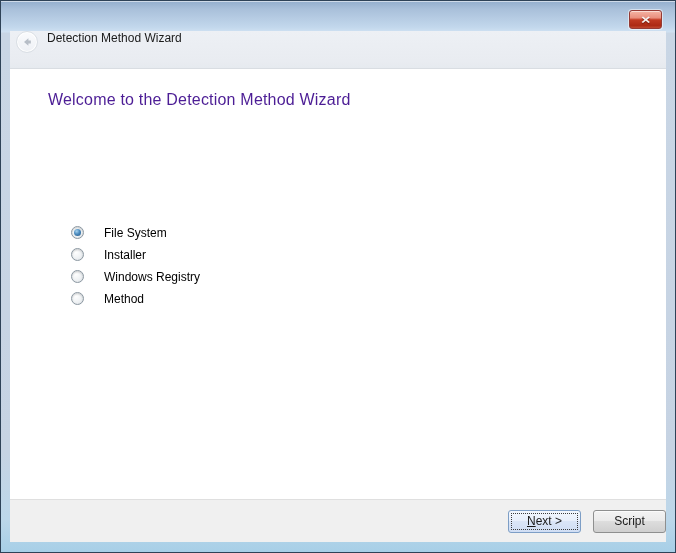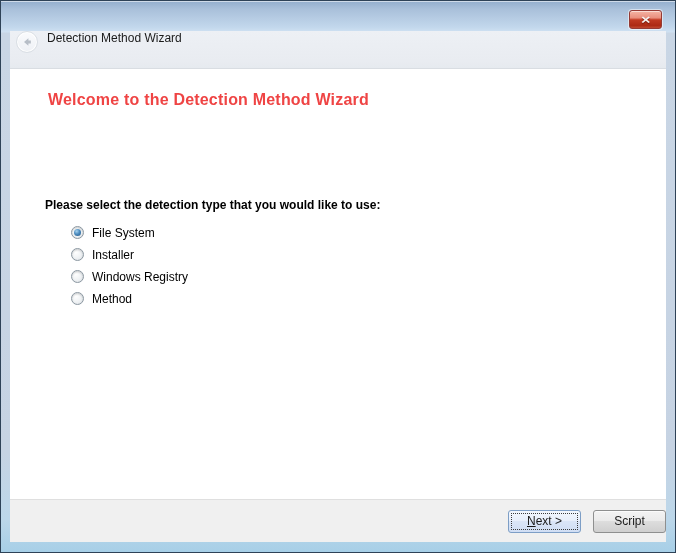--- a/index.html
+++ b/index.html
@@ -67,21 +67,21 @@
   .back-btn svg { display: block; }
   .header-title {
     margin-left: 9px;
     font-size: 12px; color: #1b1b1b;
   }
 
   
   .content { position: relative; flex: 1 1 auto; background: #fff; overflow: hidden; }
   .page-title {
     position: absolute; left: 38px; top: 22px; margin: 0;
-    font-size: 16px; font-weight: bold; color: #ef4444;
+    font-size: 16px; font-weight: normal; color: #4c1d95;
     letter-spacing: .2px;
   }
   .desc {
     position: absolute; left: 38px; top: 64px; margin: 0;
     font-size: 11px; color: #000;
   }
   .prompt {
     position: absolute; left: 35px; top: 129px; margin: 0;
     font-size: 12px; font-weight: bold; color: #000;
   }
@@ -95,21 +95,21 @@
     border: 1px solid #8b97a1;
     background: radial-gradient(circle at 35% 30%, #ffffff 0%, #eff2f4 55%, #dde2e6 100%);
     box-shadow: inset 0 1px 2px rgba(0,0,0,.18);
     display: flex; align-items: center; justify-content: center;
     flex: 0 0 13px;
   }
   .radio .dot {
     width: 7px; height: 7px; border-radius: 50%;
     background: radial-gradient(circle at 38% 32%, #a6d2ef 0%, #4d8dc0 45%, #215483 100%);
   }
-  .option-label { margin-left: 8px; font-size: 12px; color: #000; white-space: nowrap; }
+  .option-label { margin-left: 20px; font-size: 12px; color: #000; white-space: nowrap; }
 
   
   .footer {
     height: 43px; flex: 0 0 43px;
     background: #f0f0f0;
     border-top: 1px solid #dfdfdf;
     display: flex; align-items: center; justify-content: flex-end;
   }
   .btn {
     height: 23px; min-width: 73px;
@@ -147,21 +147,20 @@
       <button class="back-btn">
         <svg width="14" height="14" viewBox="0 0 16 16">
           <path d="M9.6 3.6 L4.6 8 L9.6 12.4 L9.6 9.7 L12.4 9.7 L12.4 6.3 L9.6 6.3 Z" fill="#b7bec7"></path>
         </svg>
       </button>
       <span class="header-title">Detection Method Wizard</span>
     </div>
 
     <div class="content">
       <h1 class="page-title">Welcome to the Detection Method Wizard</h1>
-      <p class="prompt">Please select the detection type that you would like to use:</p>
 
       <div class="options">
         <label class="option">
           <span class="radio">
             <span class="dot"></span>
           </span>
           <span class="option-label">File System</span>
         </label>
         <label class="option">
           <span class="radio"></span>

